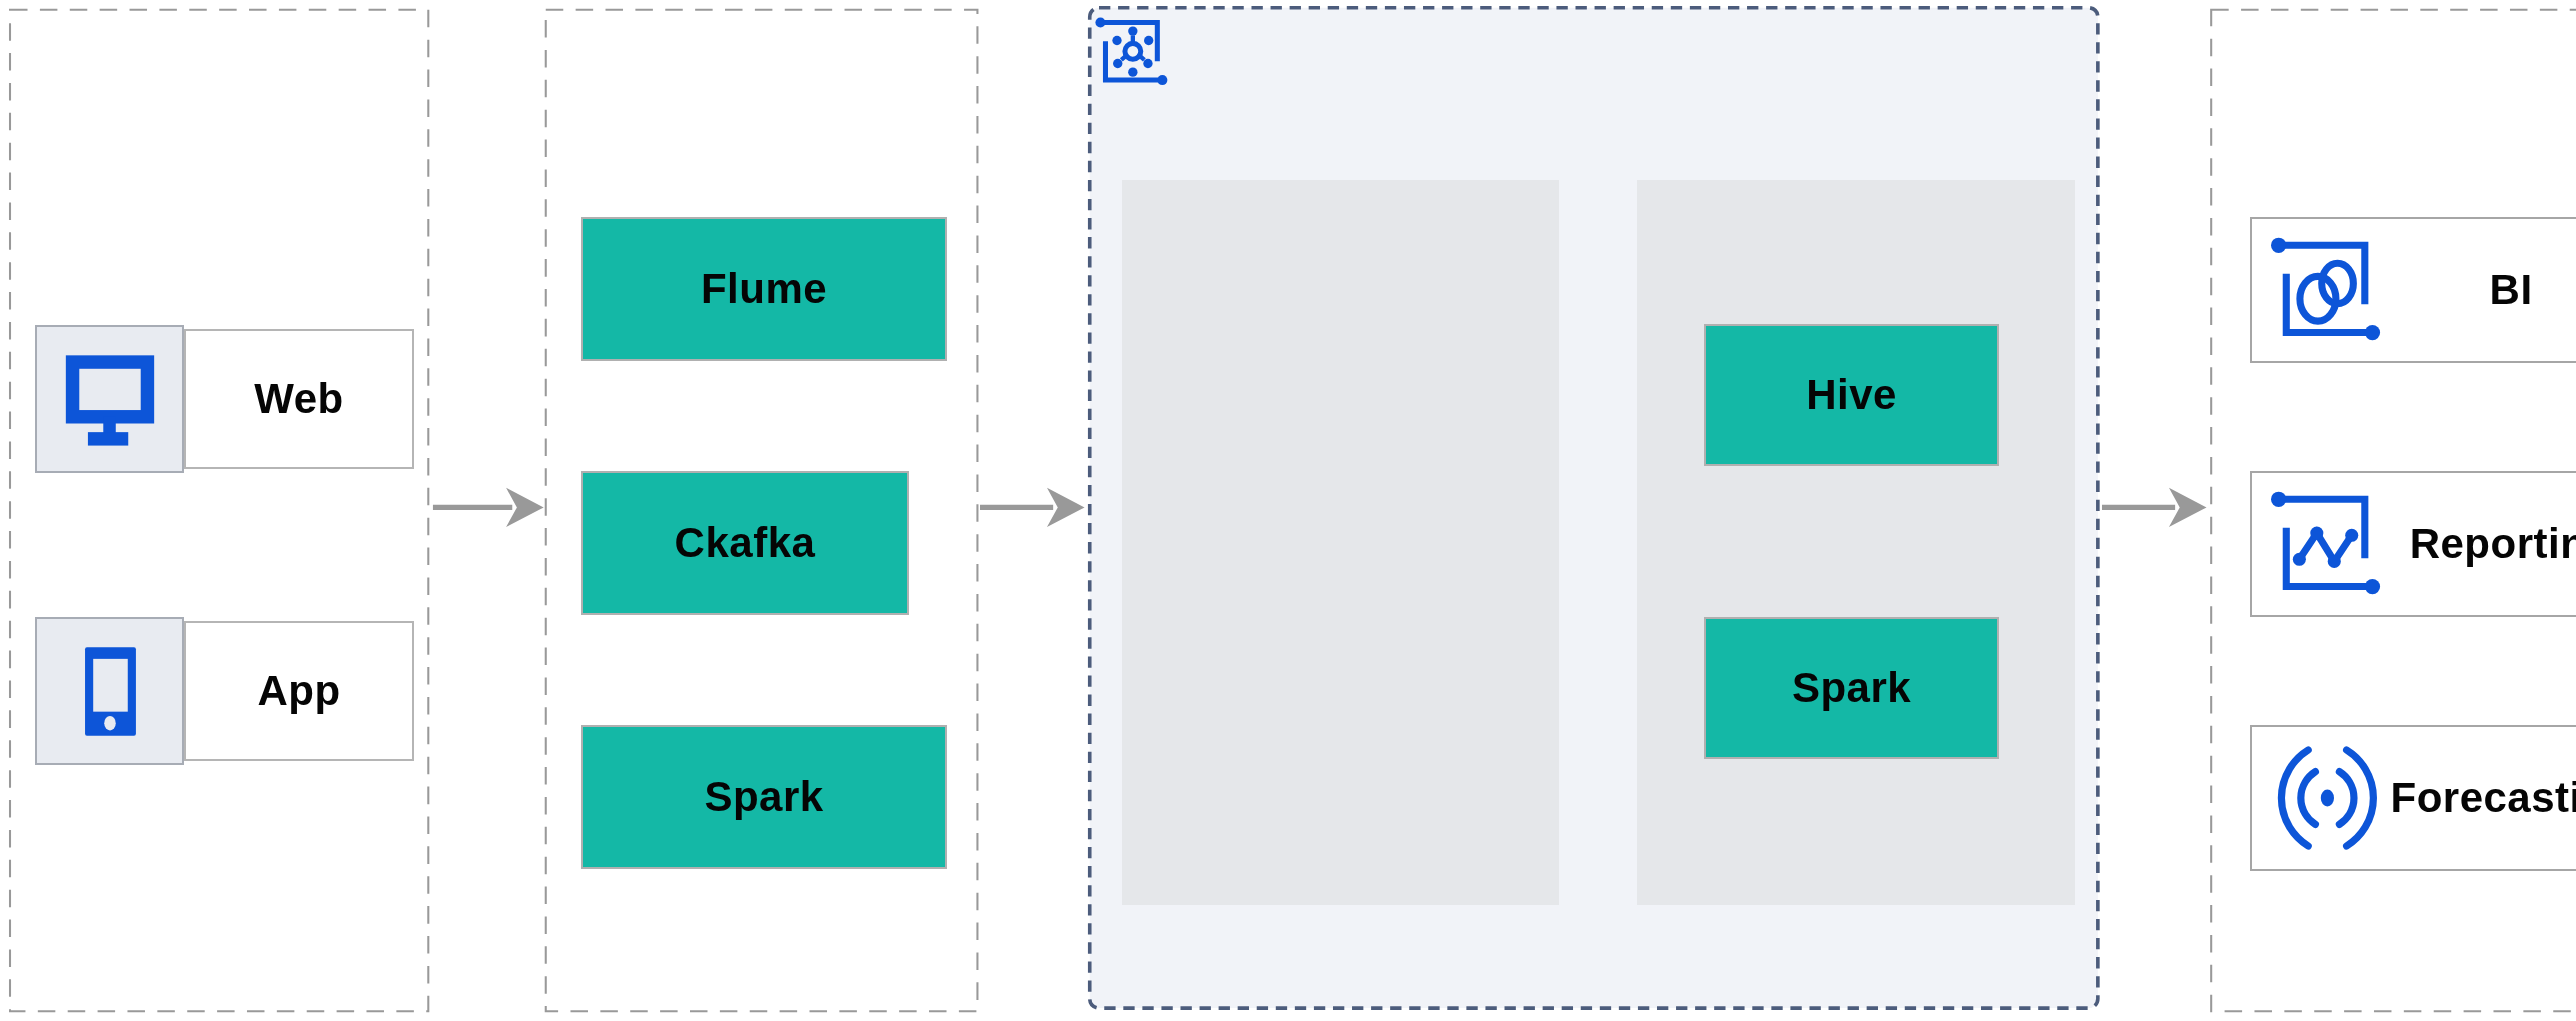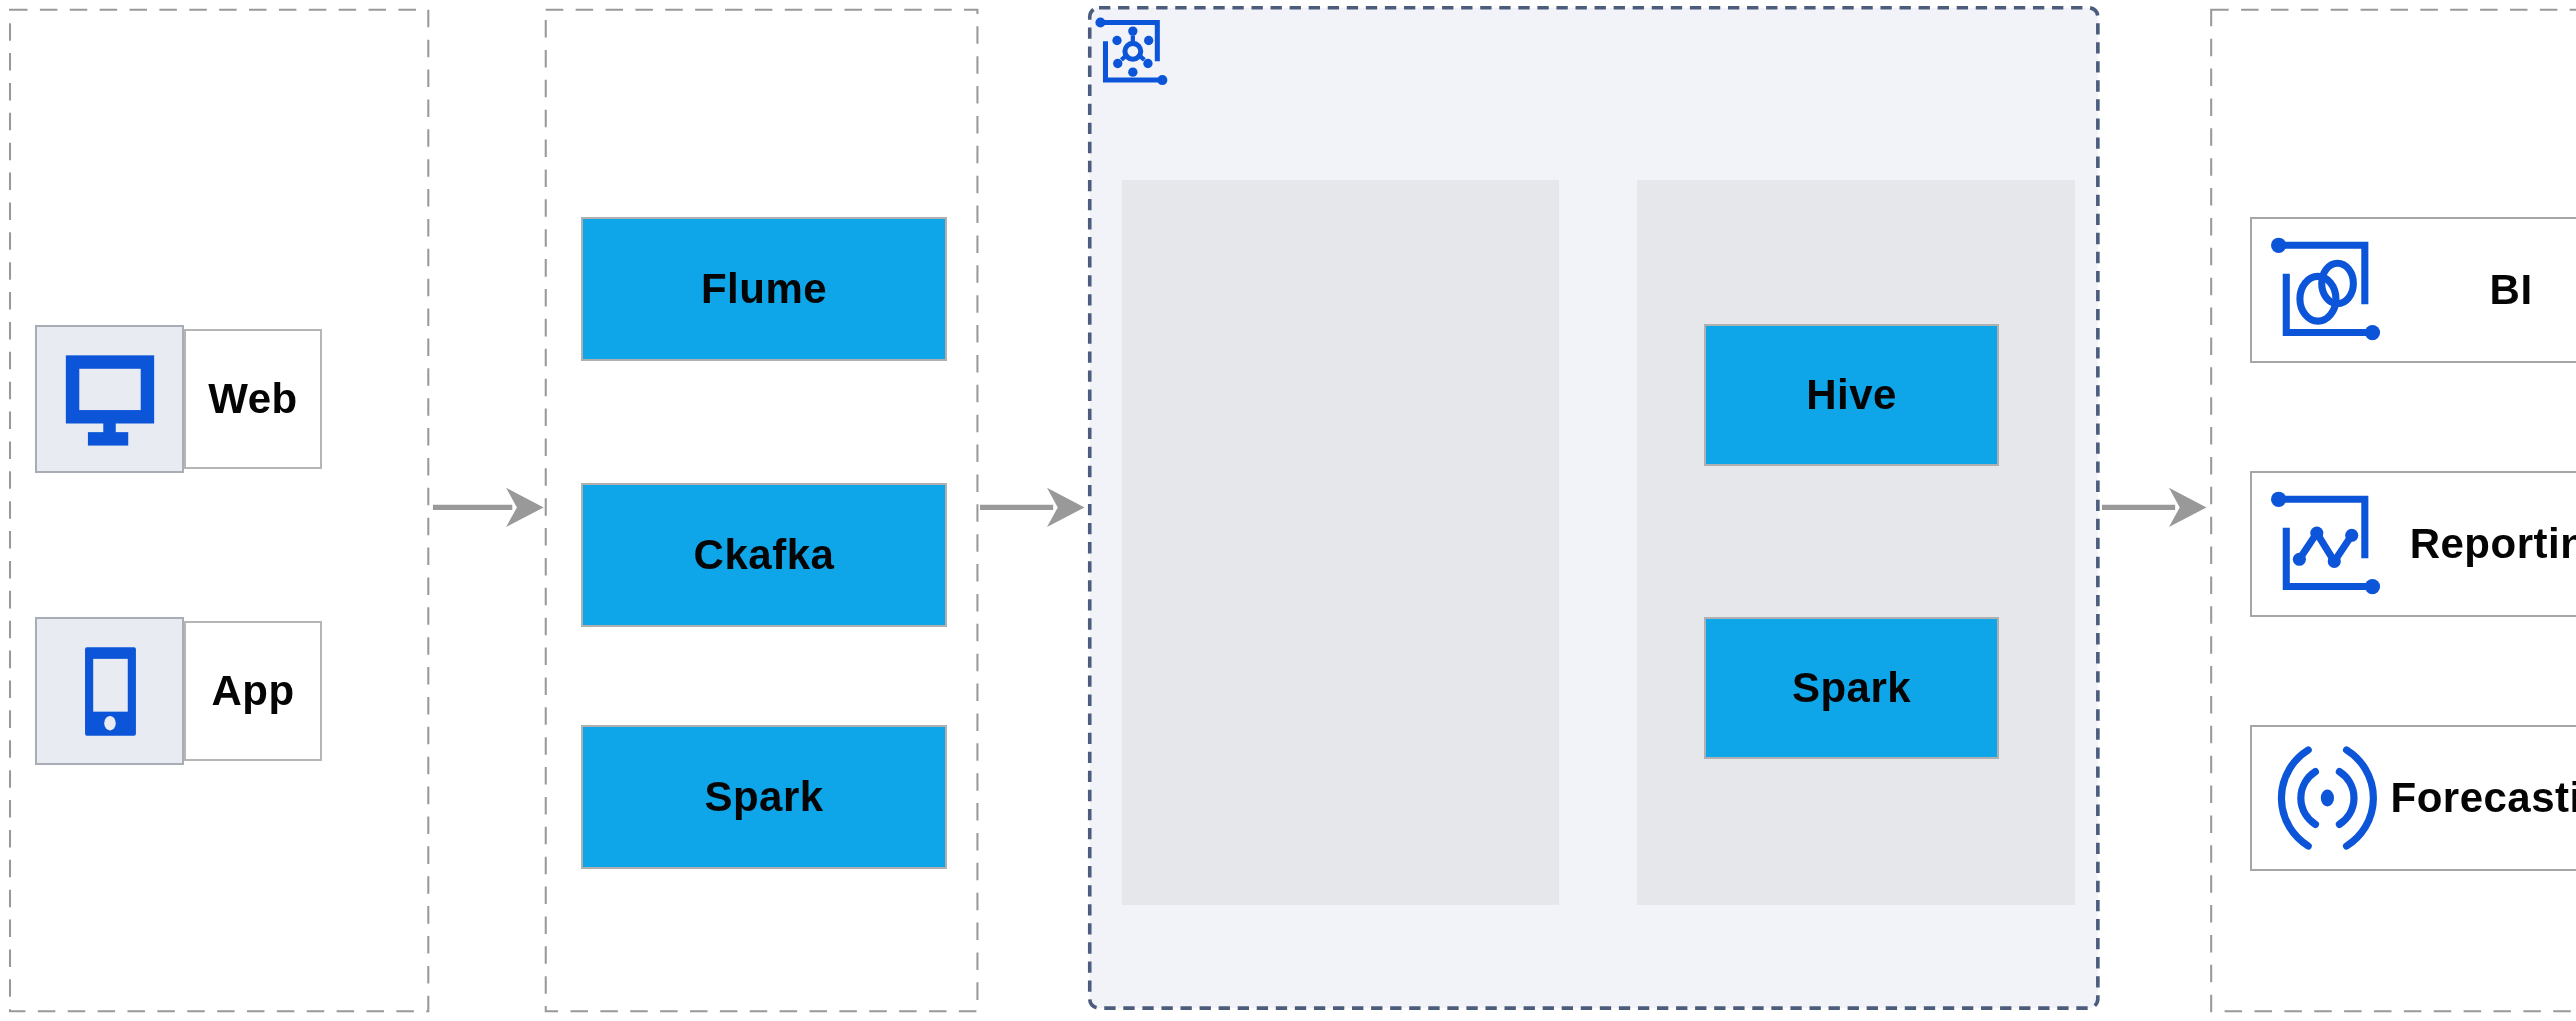--- a/index.html
+++ b/index.html
@@ -5,32 +5,32 @@
   html,body{margin:0;padding:0;background:#ffffff;width:2691px;height:1021px;
     font-family:"Liberation Sans",sans-serif;position:relative;overflow:hidden}
   #canvas{position:absolute;left:0;top:0;width:2691px;height:1021px}
   #underlay{position:absolute;left:0;top:0}
   .panel{position:absolute;background:#e5e7ea}
   #panel-storage{left:1122px;top:180px;width:437px;height:725px}
   #panel-compute{left:1637px;top:180px;width:438px;height:725px}
 
   .lbl{font-weight:bold;font-size:42px;color:#050505;letter-spacing:0.5px;white-space:nowrap}
 
-  .client-box{position:absolute;width:287px;height:148px}
+  .client-box{position:absolute;width:379px;height:148px}
   #box-web{left:35px;top:325px}
   #box-app{left:35px;top:617px}
   .client-icon-cell{position:absolute;left:0;top:0;width:149px;height:148px;background:#e8ebf1;
     border:2.1px solid #a7acb5;box-sizing:border-box;display:flex;align-items:center;justify-content:center}
   .client-label-cell{position:absolute;left:149px;top:3.6px;right:0;bottom:3.6px;background:#ffffff;
     border:2.1px solid #b5b5b5;box-sizing:border-box;display:flex;align-items:center;justify-content:center}
 
-  .node{position:absolute;background:#0ea5e9;border:2.1px solid #b0b0b0;box-sizing:border-box;
+  .node{position:absolute;background:#14b8a6;border:2.1px solid #b0b0b0;box-sizing:border-box;
     display:flex;align-items:center;justify-content:center}
   #box-flume{left:581px;top:217px;width:366px;height:144px}
-  #box-ckafka{left:581px;top:483px;width:366px;height:144px}
+  #box-ckafka{left:581px;top:471px;width:328px;height:144px}
   #box-redis{left:581px;top:725px;width:366px;height:144px}
   #box-hbase{left:1187px;top:471px;width:331px;height:144px;border-color:#b3b3b3}
   #box-hive{left:1704px;top:324px;width:295px;height:142px}
   #box-spark{left:1704px;top:617px;width:295px;height:142px}
 
   .out-box{position:absolute;left:2250px;width:396px;height:146px;background:#ffffff;
     border:2.1px solid #a6a6a6;box-sizing:border-box;display:flex;align-items:center;padding-left:18.5px}
   #box-bi{top:217px}
   #box-reporting{top:471px}
   #box-forecasting{top:725px}

